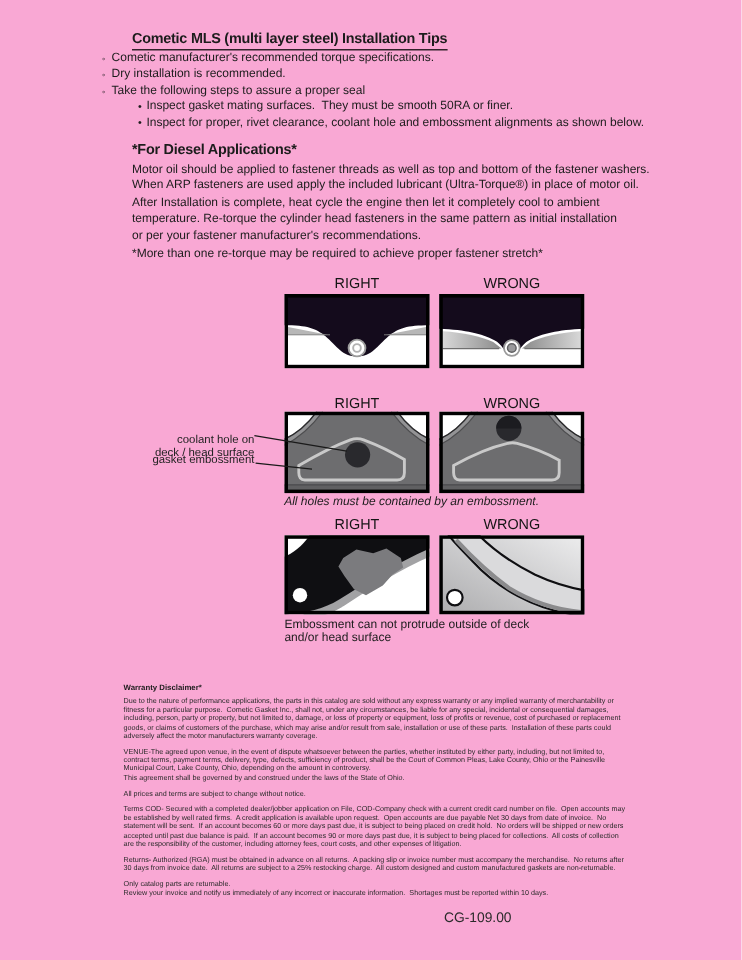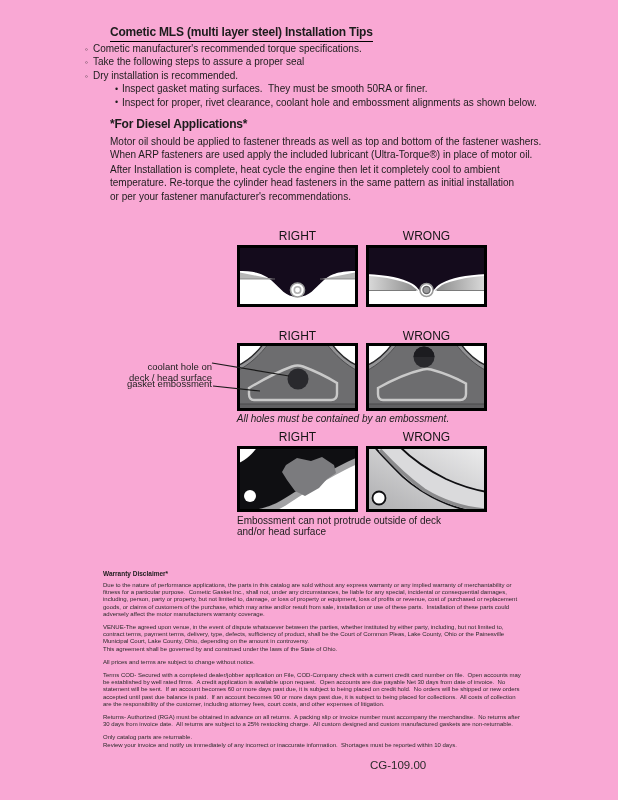--- a/index.html
+++ b/index.html
@@ -41,32 +41,33 @@
 </style>
 </head>
 <body>
 
 <div class="page">
 
   <h1 class="abs title">Cometic MLS (multi layer steel) Installation Tips</h1>
 
   <ul class="abs tips">
     <li class="lvl1">Cometic manufacturer's recommended torque specifications.</li>
+    <li class="lvl1">Dry installation is recommended.</li>
     <li class="lvl1">Take the following steps to assure a proper seal</li>
-    <li class="lvl1">Dry installation is recommended.</li>
     <li class="lvl2">Inspect gasket mating surfaces.  They must be smooth 50RA or finer.</li>
     <li class="lvl2">Inspect for proper, rivet clearance, coolant hole and embossment alignments as shown below.</li>
   </ul>
 
   <h2 class="abs sec-heading" style="left:110px; top:117px;">*For Diesel Applications*</h2>
   <p class="abs body-par" style="left:110px; top:135px;">Motor oil should be applied to fastener threads as well as top and bottom of the fastener washers.
 When ARP fasteners are used apply the included lubricant (Ultra-Torque®) in place of motor oil.</p>
   <p class="abs body-par" style="left:110px; top:163px;">After Installation is complete, heat cycle the engine then let it completely cool to ambient
 temperature. Re-torque the cylinder head fasteners in the same pattern as initial installation
 or per your fastener manufacturer's recommendations.</p>
+  <p class="abs body-par" style="left:110px; top:205px;">*More than one re-torque may be required to achieve proper fastener stretch*</p>
 
   <div class="abs fig-label" style="left:237px; top:229px;">RIGHT</div>
   <div class="abs fig-label" style="left:366px; top:229px;">WRONG</div>
 
   <div class="abs" style="left:237px; top:245px;">
     <svg class="fig-box" width="121" height="62" viewBox="0 0 121 62">
       <rect x="0" y="0" width="121" height="62" fill="#ffffff"></rect>
       <path d="M0,0 H121 V26 C102,26 95,28.5 87,35 C77,43.5 73,52 60.5,52 C48,52 44,43.5 34,35 C26,28.5 19,26 0,26 Z" fill="#140b1c"></path>
       <path d="M3,27.5 L36,34 L3,34 Z" fill="#b7b7b7"></path>
       <path d="M118,27.5 L85,34 L118,34 Z" fill="#b7b7b7"></path>

